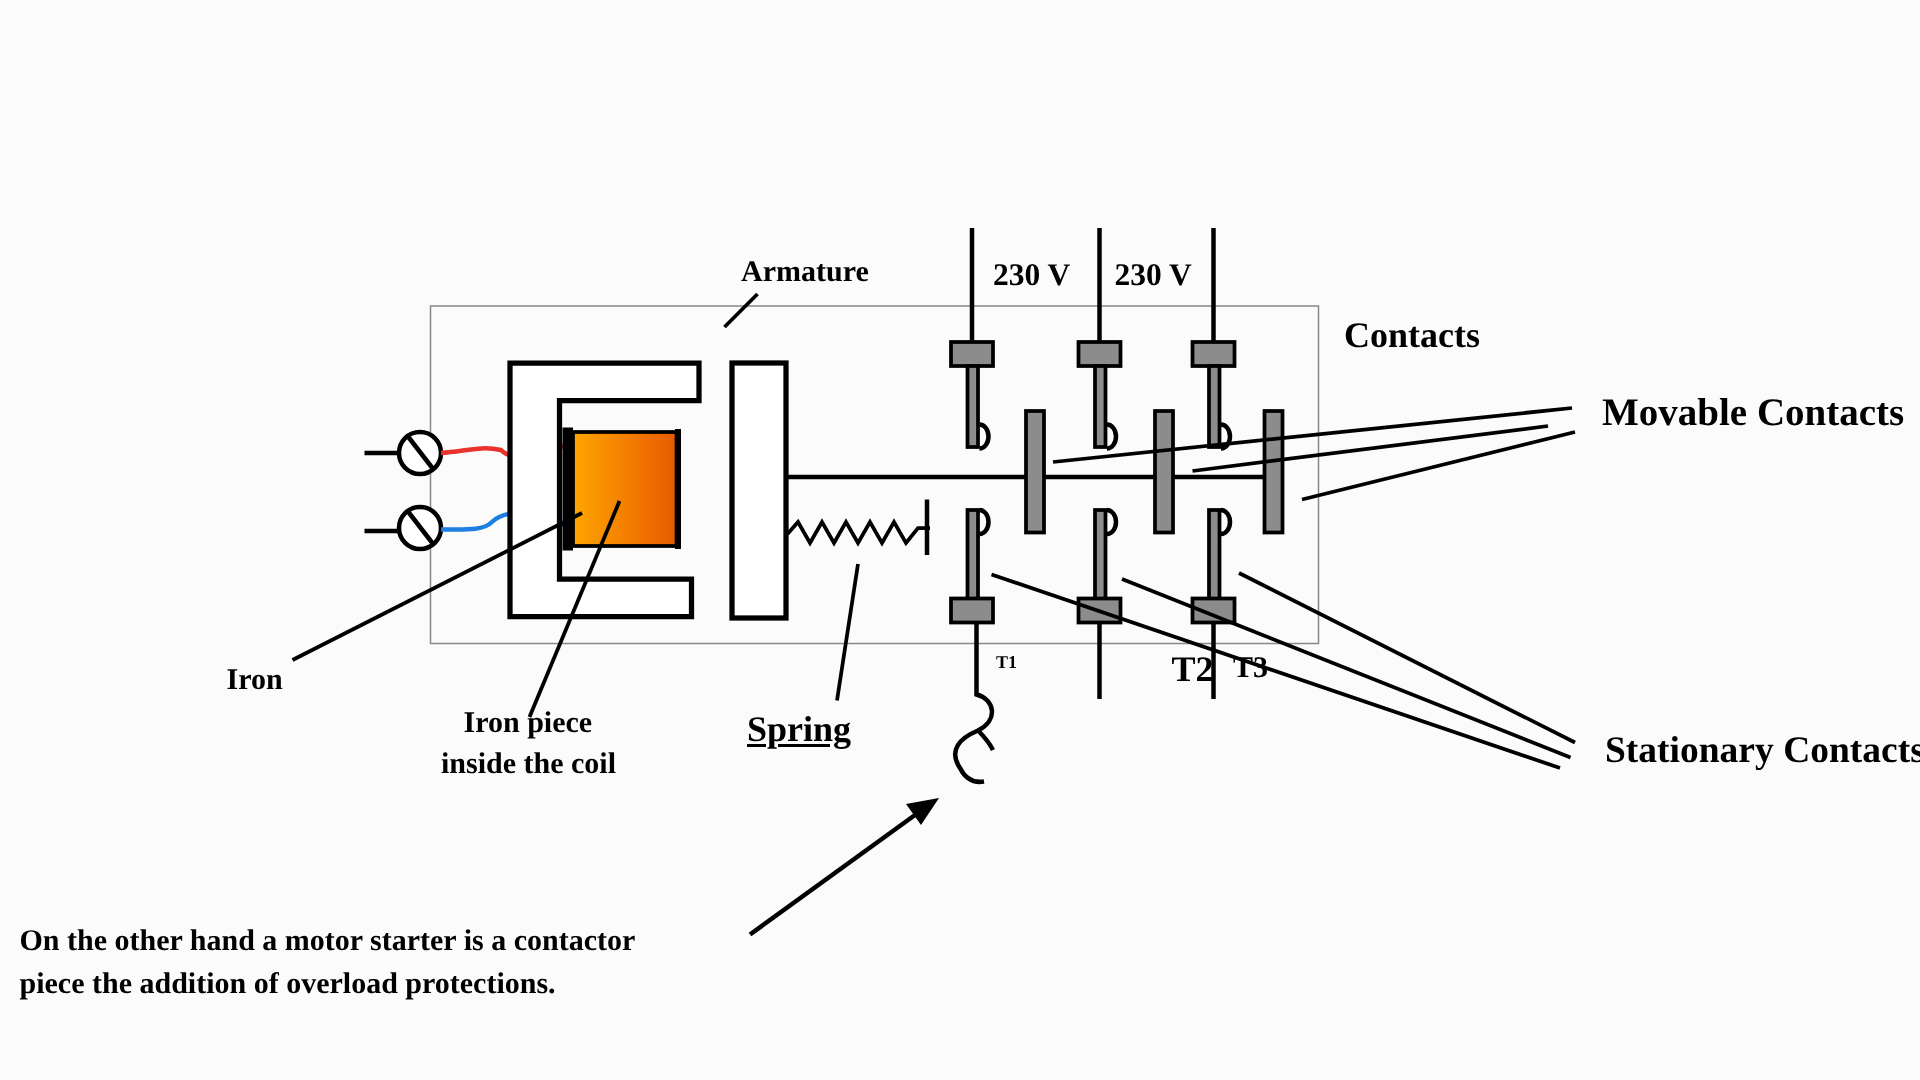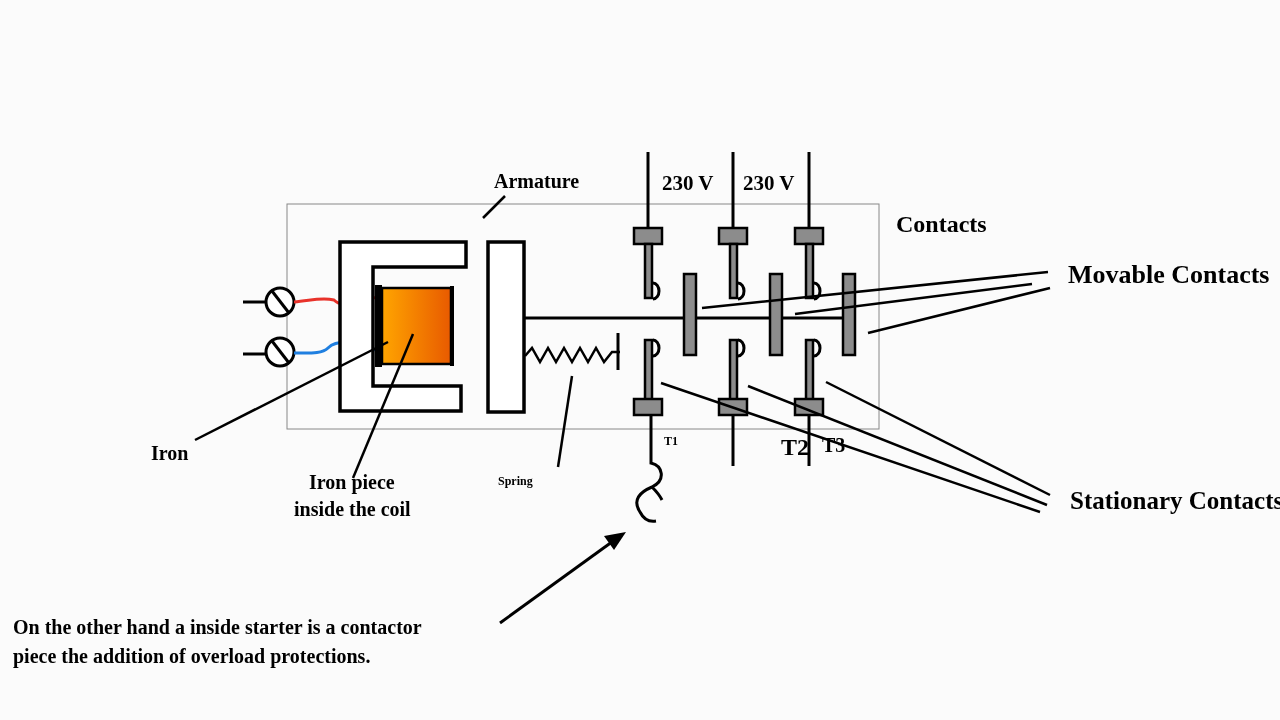--- a/index.html
+++ b/index.html
@@ -101,18 +101,18 @@
 
 <div class="lbl" style="left:494px;top:170px;font-size:20px;">Armature</div>
 <div class="lbl" style="left:662px;top:171px;font-size:21px;">230 V</div>
 <div class="lbl" style="left:743px;top:171px;font-size:21px;">230 V</div>
 <div class="lbl" style="left:896px;top:211px;font-size:24px;">Contacts</div>
 <div class="lbl" style="left:1068px;top:260px;font-size:26px;">Movable Contacts</div>
 <div class="lbl" style="left:1070px;top:487px;font-size:25px;">Stationary Contacts</div>
 <div class="lbl" style="left:151px;top:442px;font-size:20px;">Iron</div>
 <div class="lbl" style="left:309px;top:471px;font-size:20px;text-align:center;">Iron piece</div>
 <div class="lbl" style="left:294px;top:498px;font-size:20px;">inside the coil</div>
-<div class="lbl" style="left:498px;top:474px;font-size:12px;">Spring</div>
+<div class="lbl" style="left:498px;top:474px;font-size:24px;text-decoration:underline;">Spring</div>
 <div class="lbl" style="left:664px;top:434px;font-size:12px;">T1</div>
 <div class="lbl" style="left:745px;top:434px;font-size:24px;margin-left:36px;">T2</div>
 <div class="lbl" style="left:822px;top:434px;font-size:20px;">T3</div>
-<div class="lbl" style="left:13px;top:616px;font-size:20px;">On the other hand a inside starter is a contactor</div>
+<div class="lbl" style="left:13px;top:616px;font-size:20px;">On the other hand a motor starter is a contactor</div>
 <div class="lbl" style="left:13px;top:645px;font-size:20px;">piece the addition of overload protections.</div>
 
 </body></html>

